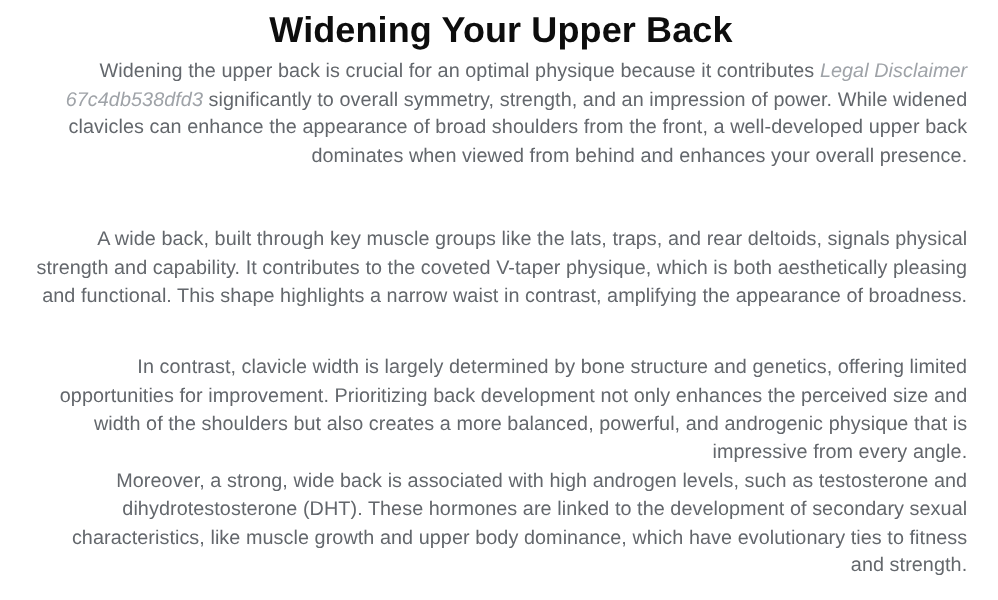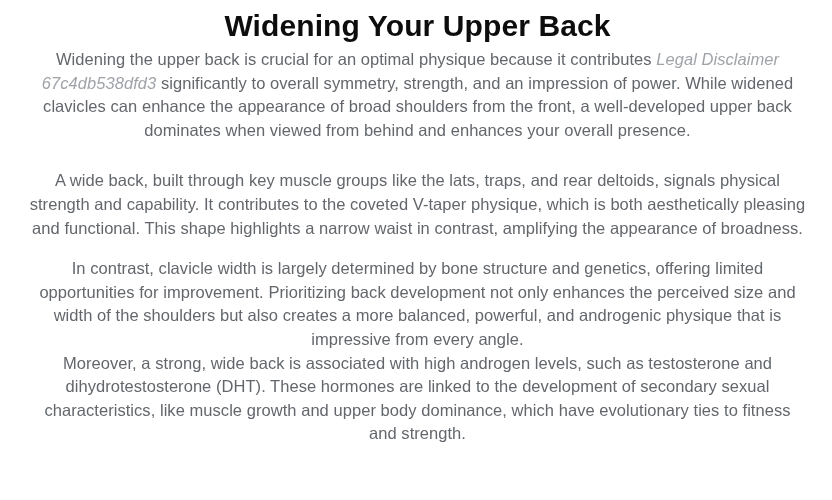--- a/index.html
+++ b/index.html
@@ -28,25 +28,25 @@
     line-height: 40px;
     color: #0d0d0d;
     letter-spacing: 0.1px;
   }
   .body-block {
     margin: 0;
     font-size: 16.5px;
     line-height: 23.6px;
     color: #63676c;
     font-weight: 400;
-    text-align: center;
+    text-align: right;
     letter-spacing: 0.05px;
   }
   .block-gap-top {
-    margin-top: 17px;
+    margin-top: 36px;
   }
   .disclaimer {
     font-style: italic;
     color: #9fa3a8;
   }
   .spacer-1 { height: 10px; }
 </style>
 </head>
 <body>
 

